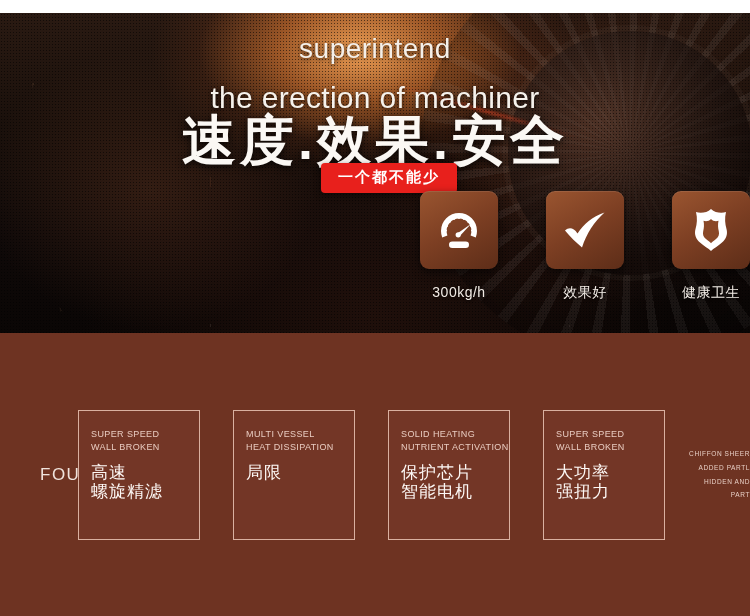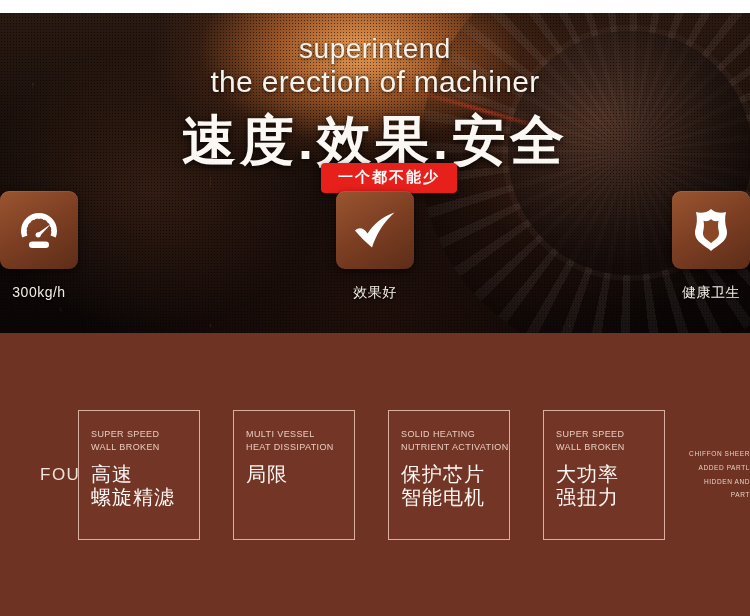--- a/index.html
+++ b/index.html
@@ -79,21 +79,21 @@
 
   .hero-content { position:relative; z-index:5; width:100%; height:100%; }
 
   .eyebrow {
     position:absolute; left:0; right:0; top:20px;
     text-align:center;
     color:#f4efe9; font-size:28px; font-weight:400; letter-spacing:.5px;
     text-shadow:0 1px 4px rgba(0,0,0,.75);
   }
   .headline-en {
-    position:absolute; left:0; right:0; top:52px;
+    position:absolute; left:0; right:0; top:68px;
     text-align:center;
     color:#f6f2ec; font-size:30px; font-weight:400; letter-spacing:.3px;
     text-shadow:0 1px 4px rgba(0,0,0,.75);
   }
   .headline-cn {
     position:absolute; left:0; right:0; top:92px;
     text-align:center;
     color:#fbf8f4; font-size:54px; font-weight:700; letter-spacing:4px;
     text-shadow:0 2px 7px rgba(0,0,0,.8);
   }
@@ -107,21 +107,21 @@
     font-size:15px; font-weight:700; letter-spacing:2px;
     padding:5px 17px 6px;
     border-radius:4px;
     box-shadow:0 2px 6px rgba(0,0,0,.5);
     margin-left:28px;
   }
 
   
   .tiles {
     position:absolute; left:0; right:0; top:178px;
-    display:flex; justify-content:space-between; gap:64px;
+    display:flex; justify-content:flex-end; gap:48px;
   }
   .tile { width:78px; }
   .tile-box {
     width:78px; height:78px; border-radius:9px;
     background:linear-gradient(150deg,#9a5530 0%,#7d3f23 48%,#5d2d18 100%);
     box-shadow:0 3px 9px rgba(0,0,0,.55), inset 0 1px 0 rgba(255,255,255,.09);
     display:flex; align-items:center; justify-content:center;
   }
   .tile-box svg { display:block; }
   .tile-label {
@@ -151,21 +151,21 @@
     border:1px solid #d9b0a0;
     background:#733626;
     padding:17px 0 0 12px;
   }
   .card-en {
     color:#e8cbc0; font-size:9px; line-height:1.45;
     letter-spacing:.4px; text-transform:uppercase;
   }
   .card-cn {
     margin-top:9px;
-    color:#fdf8f5; font-size:20px; line-height:1.16;
+    color:#fdf8f5; font-size:17px; line-height:1.16;
     font-weight:400; letter-spacing:1px;
   }
   .card-cn span { display:block; }
   .side-note {
     margin-left:18px;
     color:#e7cec4; font-size:6.5px; line-height:2.1;
     letter-spacing:.6px; text-align:right;
     width:108px;
   }
 </style>

